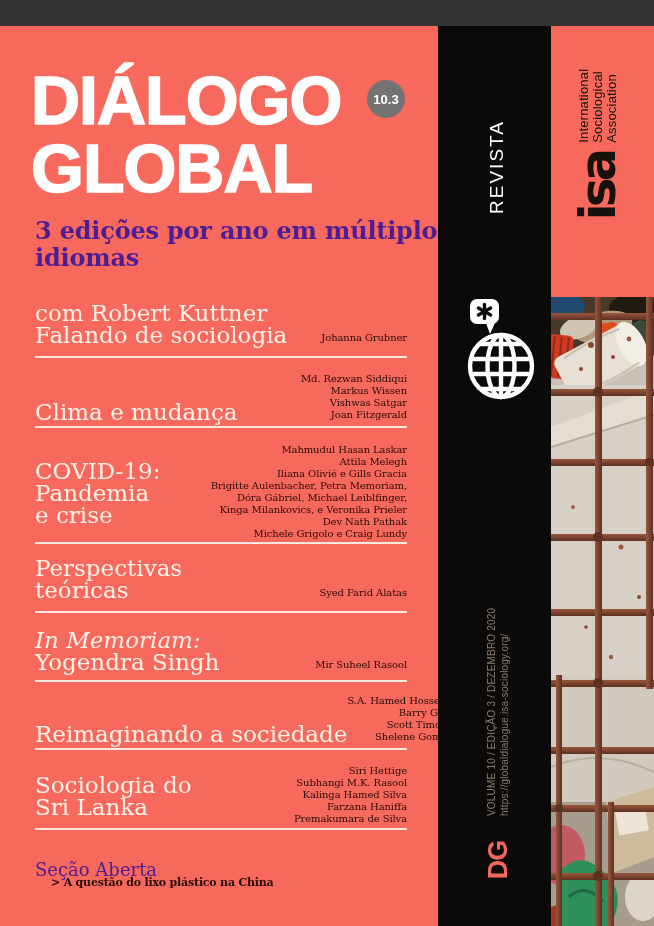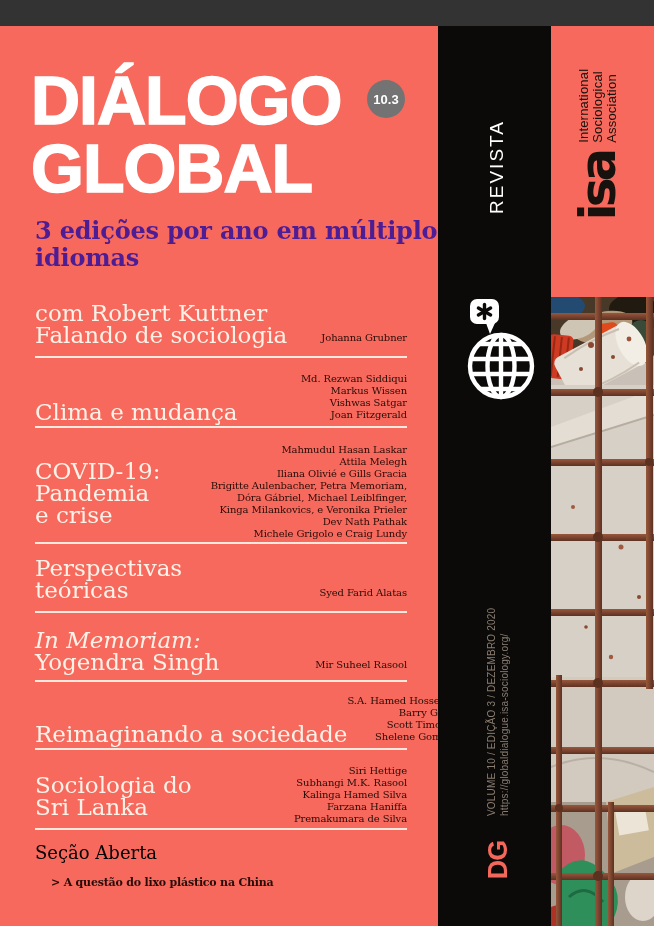--- a/index.html
+++ b/index.html
@@ -24,23 +24,23 @@
   .s-end{align-items:flex-end;}
   .s-center{align-items:center;}
   .sec-title{font-family:"DejaVu Serif","Liberation Serif",serif;
              font-size:23px;line-height:22px;color:#fdf2e8;white-space:nowrap;}
   .sec-title .italic{font-style:italic;}
   .sec-authors{font-family:"DejaVu Serif","Liberation Serif",serif;
                font-weight:normal;font-size:10px;line-height:12px;color:#270c07;
                text-align:right;letter-spacing:-0.1px;padding-bottom:2px;white-space:nowrap;}
   .sep{position:absolute;left:35px;width:372px;height:2px;background:#ffe9df;}
 
-  .open-label{position:absolute;left:35px;top:816px;
+  .open-label{position:absolute;left:35px;top:833px;
               font-family:"DejaVu Serif","Liberation Serif",serif;
-              font-size:18px;color:#000000;}
+              font-size:18px;color:#4c1d95;}
   .open-item{position:absolute;left:51px;top:850px;
              font-family:"DejaVu Serif","Liberation Serif",serif;
              font-weight:bold;font-size:11px;color:#270c07;letter-spacing:-0.2px;}
 
   
   .black-strip{position:absolute;left:438px;top:0;width:113px;height:926px;
                background:#0b0a08;}
   .rot{transform:rotate(-90deg);transform-origin:center;position:absolute;}
   .revista{left:447px;top:129px;width:100px;height:24px;
            color:#ffffff;font-size:19px;letter-spacing:2px;font-weight:normal;

